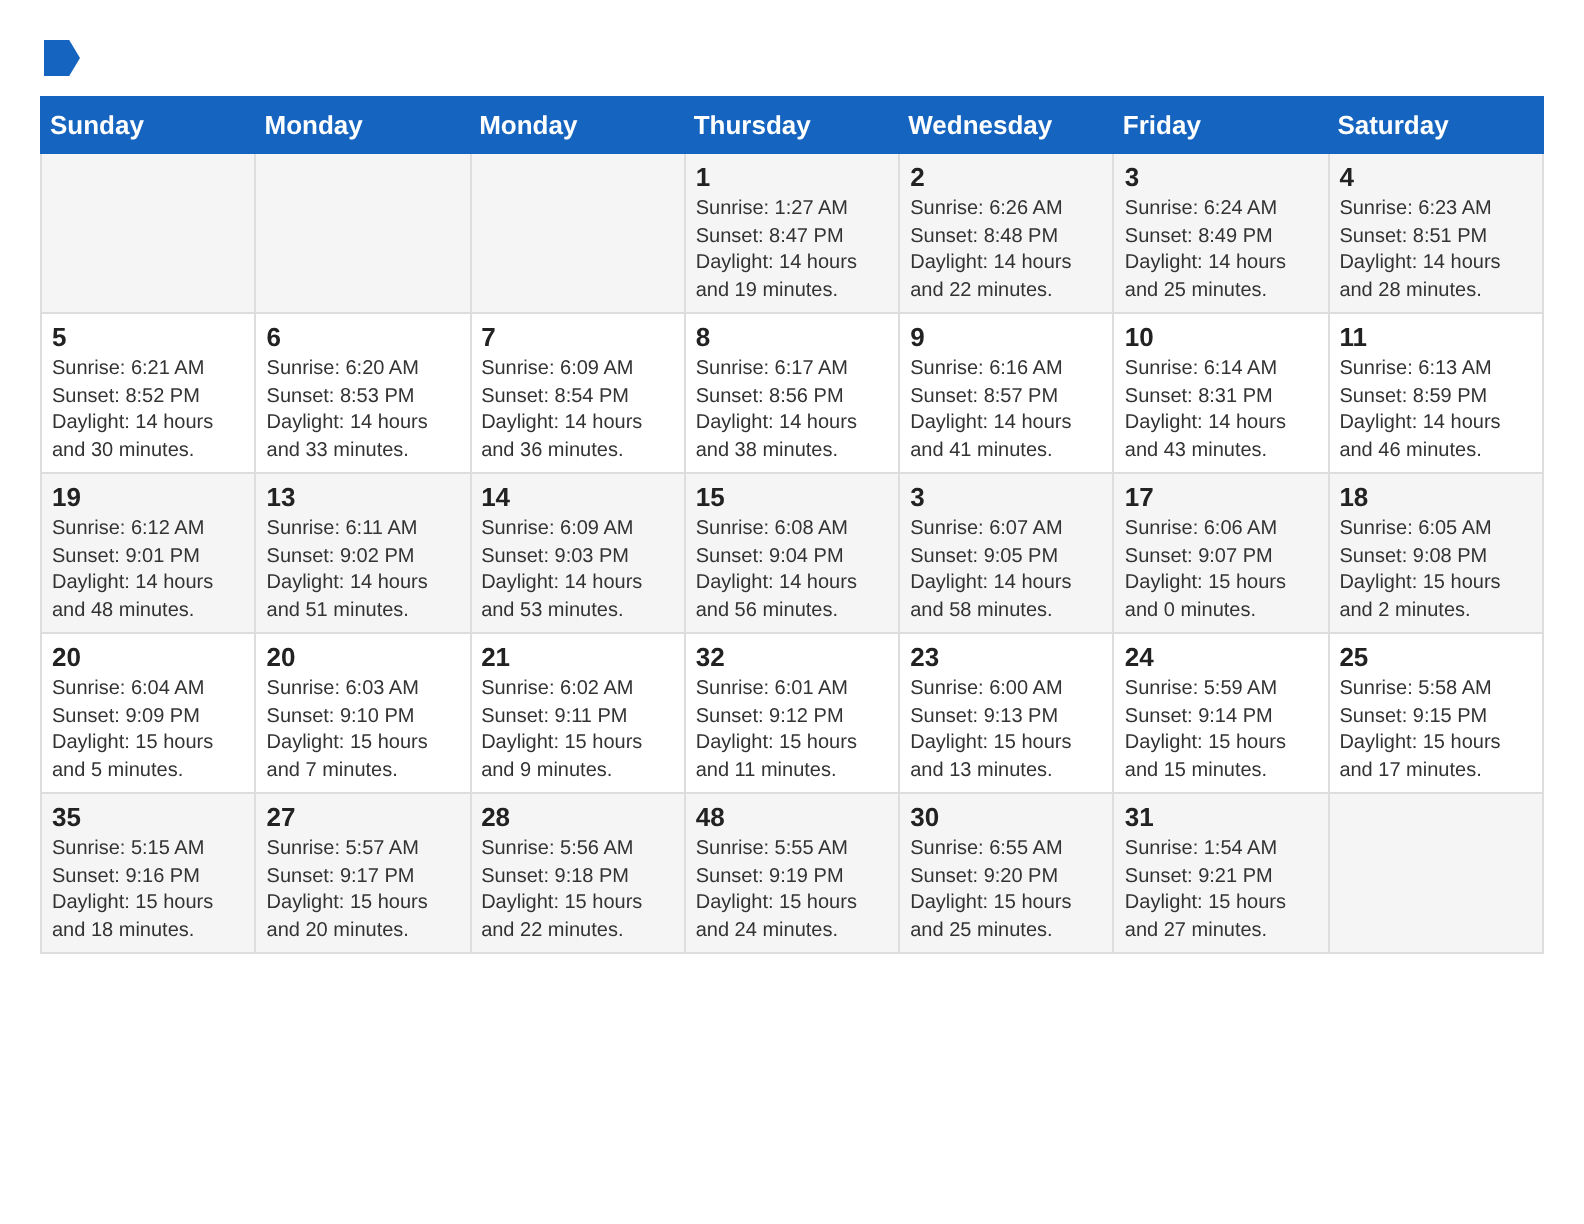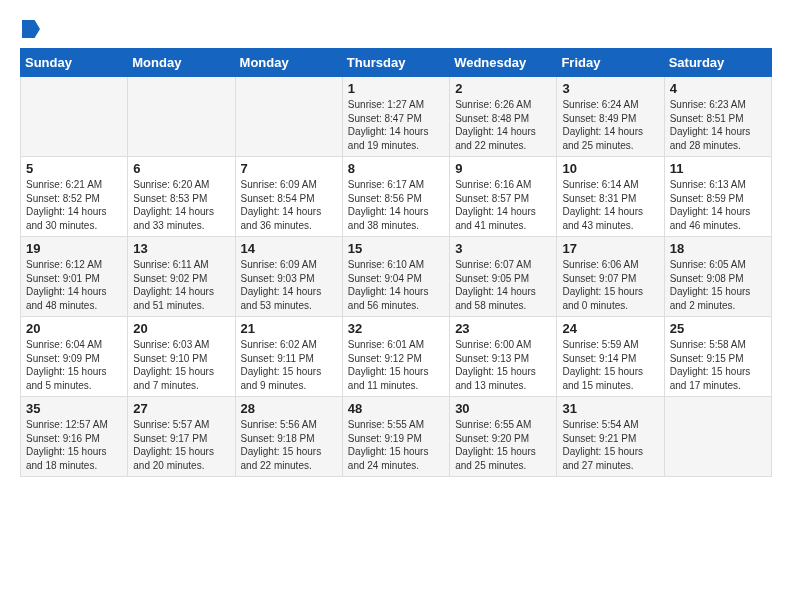--- a/index.html
+++ b/index.html
@@ -237,21 +237,21 @@
         </td>
         <td>
           <span class="day-num">14</span>
           <div class="day-info">Sunrise: 6:09 AM
 Sunset: 9:03 PM
 Daylight: 14 hours
 and 53 minutes.</div>
         </td>
         <td>
           <span class="day-num">15</span>
-          <div class="day-info">Sunrise: 6:10 AM
+          <div class="day-info">Sunrise: 6:08 AM
 Sunset: 9:04 PM
 Daylight: 14 hours
 and 56 minutes.</div>
         </td>
         <td>
           <span class="day-num">3</span>
           <div class="day-info">Sunrise: 6:07 AM
 Sunset: 9:05 PM
 Daylight: 14 hours
 and 58 minutes.</div>
@@ -318,21 +318,21 @@
           <span class="day-num">25</span>
           <div class="day-info">Sunrise: 5:58 AM
 Sunset: 9:15 PM
 Daylight: 15 hours
 and 17 minutes.</div>
         </td>
       </tr>
       <tr>
         <td>
           <span class="day-num">35</span>
-          <div class="day-info">Sunrise: 12:57 AM
+          <div class="day-info">Sunrise: 5:15 AM
 Sunset: 9:16 PM
 Daylight: 15 hours
 and 18 minutes.</div>
         </td>
         <td>
           <span class="day-num">27</span>
           <div class="day-info">Sunrise: 5:57 AM
 Sunset: 9:17 PM
 Daylight: 15 hours
 and 20 minutes.</div>
@@ -353,21 +353,21 @@
         </td>
         <td>
           <span class="day-num">30</span>
           <div class="day-info">Sunrise: 6:55 AM
 Sunset: 9:20 PM
 Daylight: 15 hours
 and 25 minutes.</div>
         </td>
         <td>
           <span class="day-num">31</span>
-          <div class="day-info">Sunrise: 5:54 AM
+          <div class="day-info">Sunrise: 1:54 AM
 Sunset: 9:21 PM
 Daylight: 15 hours
 and 27 minutes.</div>
         </td>
         <td class="empty-cell"></td>
       </tr>
     </tbody>
 </table>
 
 </body></html>

